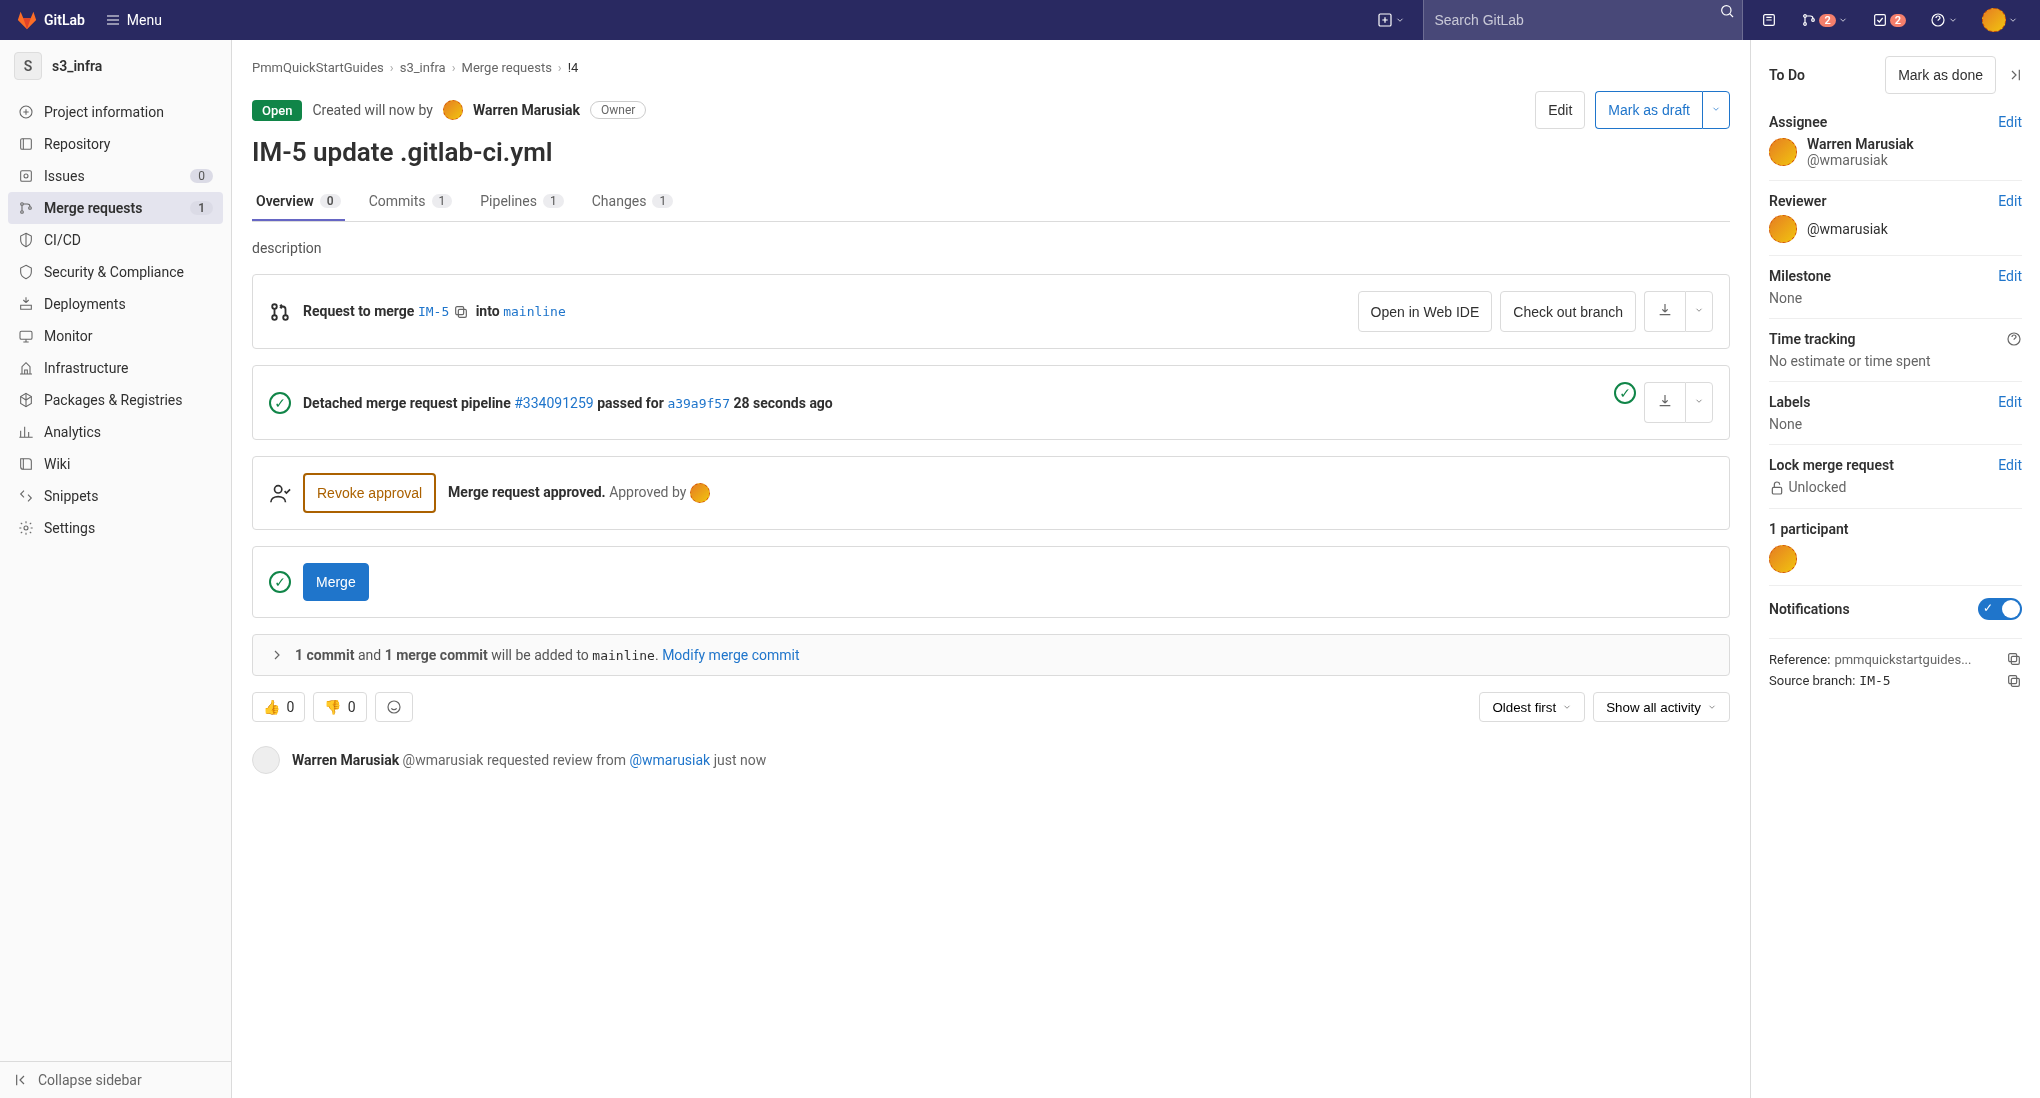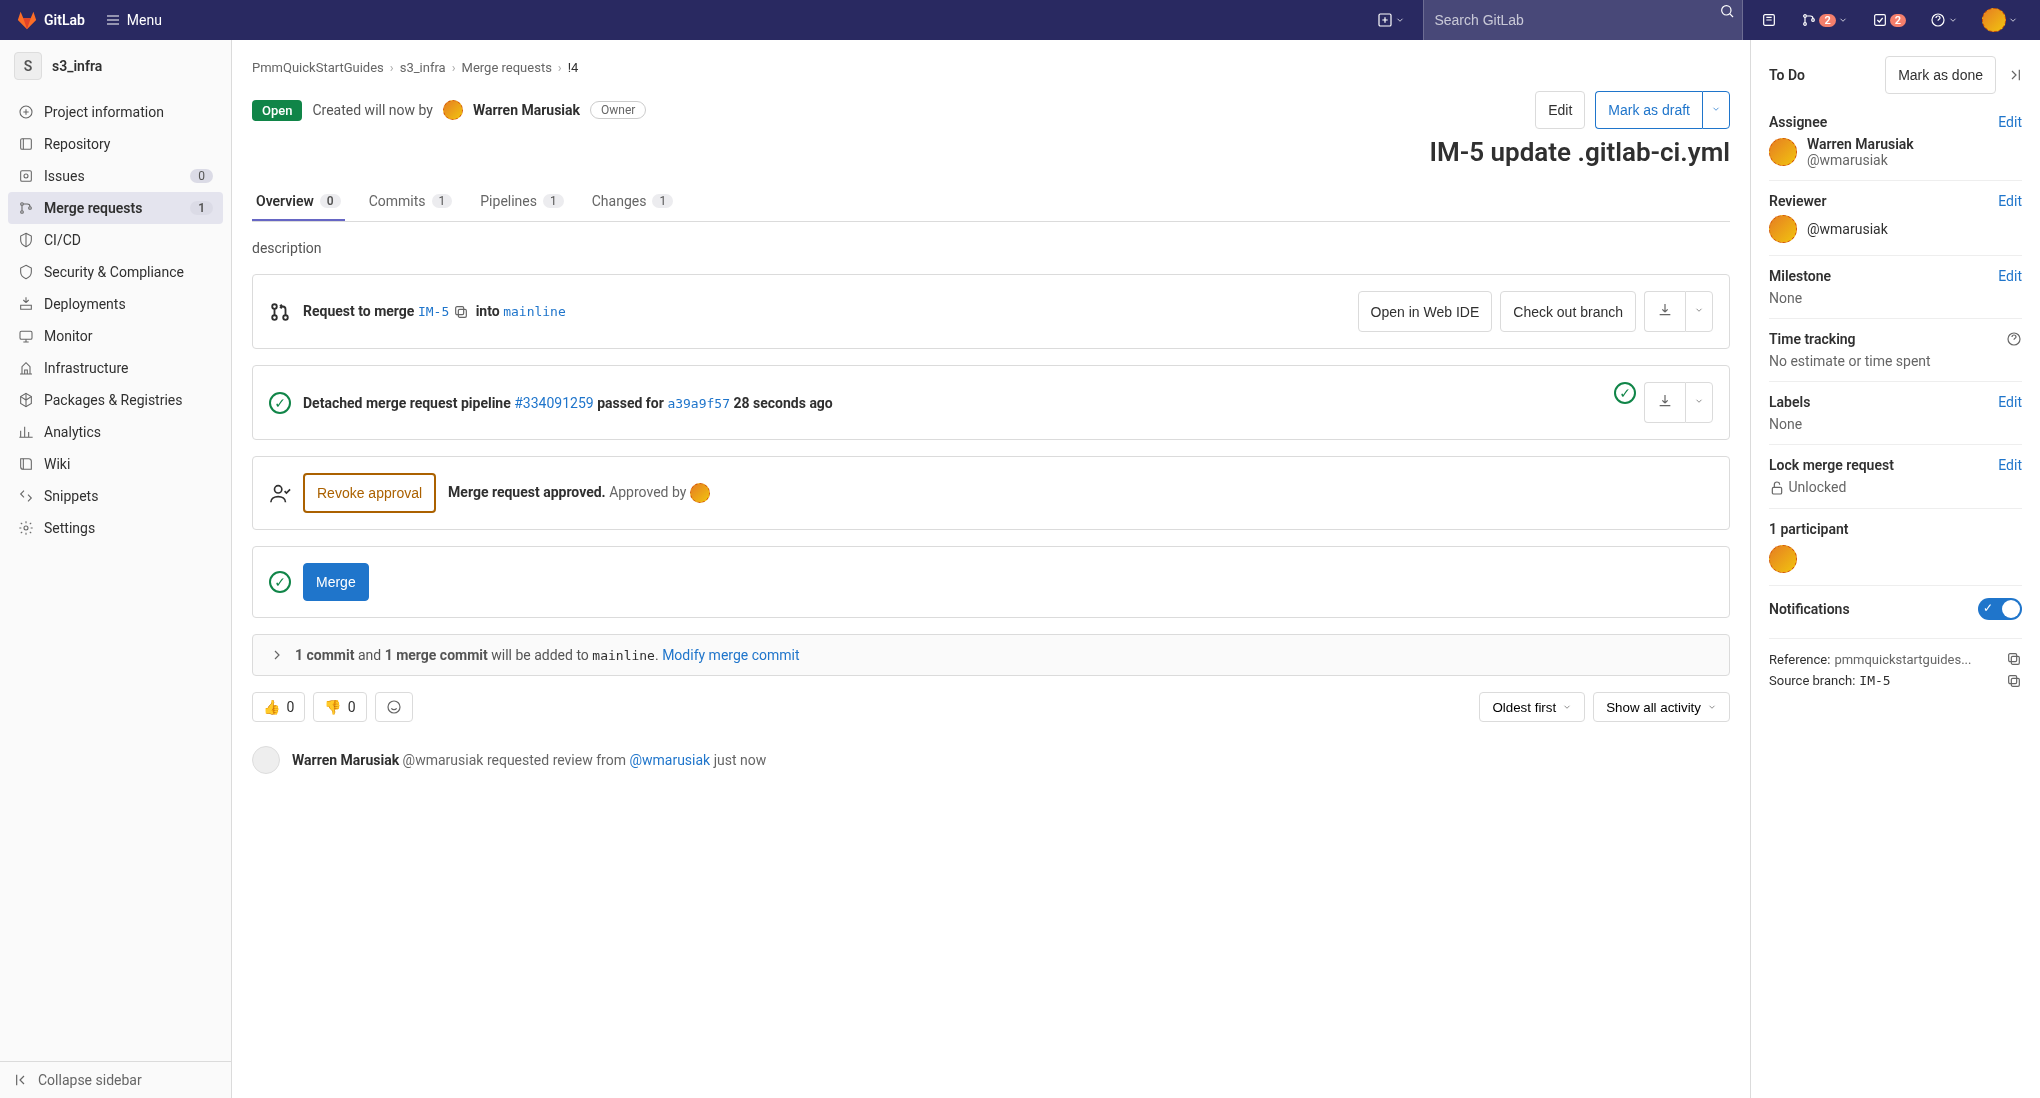--- a/index.html
+++ b/index.html
@@ -42,21 +42,21 @@
 .mr-header .created { color: #555; }
 .mr-header .owner-badge { border: 1px solid #ccc; border-radius: 12px; padding: 1px 10px; font-size: 12px; color: #666; }
 .mr-header .spacer { flex: 1; }
 .btn { border: 1px solid #dbdbdb; background: #fff; border-radius: 4px; padding: 10px 12px; cursor: pointer; font-size: 14px; color: #303030; }
 .btn-group { display: flex; }
 .btn-group .btn:first-child { border-right: none; border-radius: 4px 0 0 4px; }
 .btn-group .btn:last-child { border-radius: 0 4px 4px 0; padding: 6px 8px; }
 .btn.primary-outline { color: #1f75cb; border-color: #1f75cb; }
 .btn.primary { background: #1f75cb; color: #fff; border-color: #1f75cb; }
 .btn.warn-outline { color: #ab6100; border: 2px solid #ab6100; font-weight: 500; }
-.title { font-size: 26px; font-weight: 600; margin: 8px 0 16px; text-align: right; }
+.title { font-size: 26px; font-weight: 600; margin: 8px 0 16px; }
 .tabs { display: flex; gap: 20px; border-bottom: 1px solid #dbdbdb; }
 .tab { padding: 10px 4px; cursor: pointer; color: #666; display: flex; align-items: center; gap: 6px; border-bottom: 2px solid transparent; }
 .tab.active { color: #303030; font-weight: 600; border-bottom-color: #6666c4; }
 .tab .pill { background: #ececef; border-radius: 10px; padding: 0 7px; font-size: 12px; color: #555; }
 .desc { padding: 18px 0; color: #555; }
 .card { border: 1px solid #dbdbdb; border-radius: 4px; margin-bottom: 16px; }
 .card-row { padding: 16px; display: flex; align-items: center; gap: 12px; }
 .merge-icon { width: 22px; height: 22px; }
 .mono { font-family: "SFMono-Regular", Menlo, monospace; font-size: 13px; color: #1f75cb; }
 .actions-right { margin-left: auto; display: flex; gap: 8px; }

